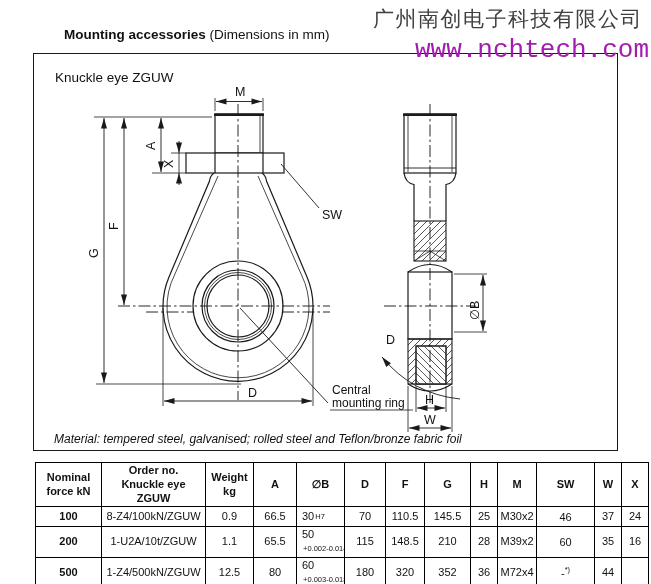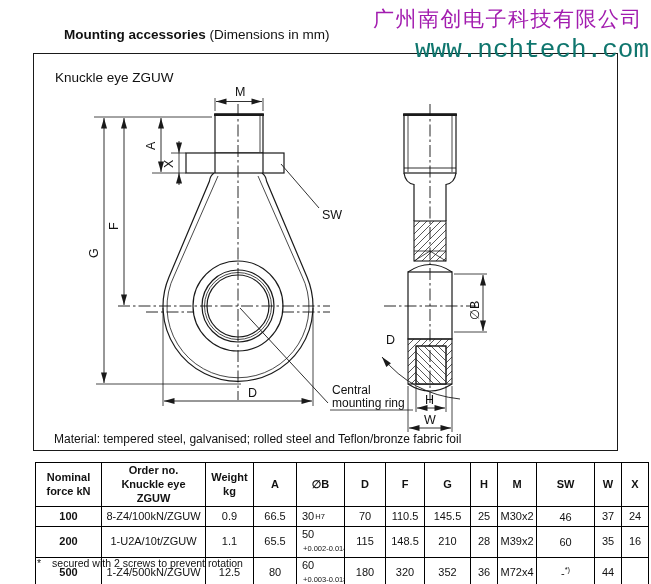--- a/index.html
+++ b/index.html
@@ -1,27 +1,27 @@
 <!DOCTYPE html>
 <html><head>
 <meta charset="utf-8">
 <style>
   html,body{margin:0;padding:0;background:#fff;}
   .page{position:relative;width:651px;height:584px;background:#fff;overflow:hidden;
         font-family:"Liberation Sans",sans-serif;color:#111;}
   .cn-header{position:absolute;top:5px;right:8px;font-size:21px;letter-spacing:1.5px;
-             color:#a21caf;white-space:nowrap;font-weight:500;}
-  .site{position:absolute;top:35px;right:2px;font-size:26px;color:#0f766e;z-index:3;
+             color:#404040;white-space:nowrap;font-weight:500;}
+  .site{position:absolute;top:35px;right:2px;font-size:26px;color:#a21caf;z-index:3;
         font-family:"Liberation Mono","DejaVu Sans Mono",monospace;white-space:nowrap;}
   .heading{position:absolute;top:27px;left:35px;font-size:13.5px;white-space:nowrap;padding-left:29px;}
   .heading b{font-weight:bold;}
   .figure-box{position:absolute;top:53px;left:33px;width:583px;height:396px;
               border:1.5px solid #1a1a1a;z-index:1;}
   .fig-title{position:absolute;top:16px;left:21px;font-size:13.5px;}
-  .material{position:absolute;left:20px;bottom:4px;font-size:12px;white-space:nowrap;}
+  .material{position:absolute;left:20px;bottom:4px;font-size:12px;white-space:nowrap;font-style:italic;}
   .drawing{position:absolute;top:0;left:0;}
   svg text{font-family:"Liberation Sans",sans-serif;font-size:12.5px;fill:#111;}
   svg text.small{font-size:12px;}
   .ln{stroke:#1a1a1a;stroke-width:1.2;fill:none;}
   .lnf{stroke:#1a1a1a;stroke-width:1.2;fill:#fff;}
   .bold-edge{stroke:#1a1a1a;stroke-width:2.6;}
   .thin{stroke:#1a1a1a;stroke-width:0.8;fill:none;}
   .dim{stroke:#1a1a1a;stroke-width:0.9;fill:none;}
   .cl{stroke:#111;stroke-width:0.9;fill:none;stroke-dasharray:12 3 2.5 3;}
   .dimtable{position:absolute;top:462px;left:35px;width:613px;border-collapse:collapse;
@@ -243,15 +243,14 @@
       <td>352</td>
       <td>36</td>
       <td>M72x4</td>
       <td><span>-</span><sup class="mark">*)</sup></td>
       <td>44</td>
       <td></td>
     </tr>
   </tbody>
     </table>
 
-  <div class="footnote"><span class="star">*</span><span>secured with 2 screws to prevent rotation</span></div>
 
 </div>
 
 </body></html>

